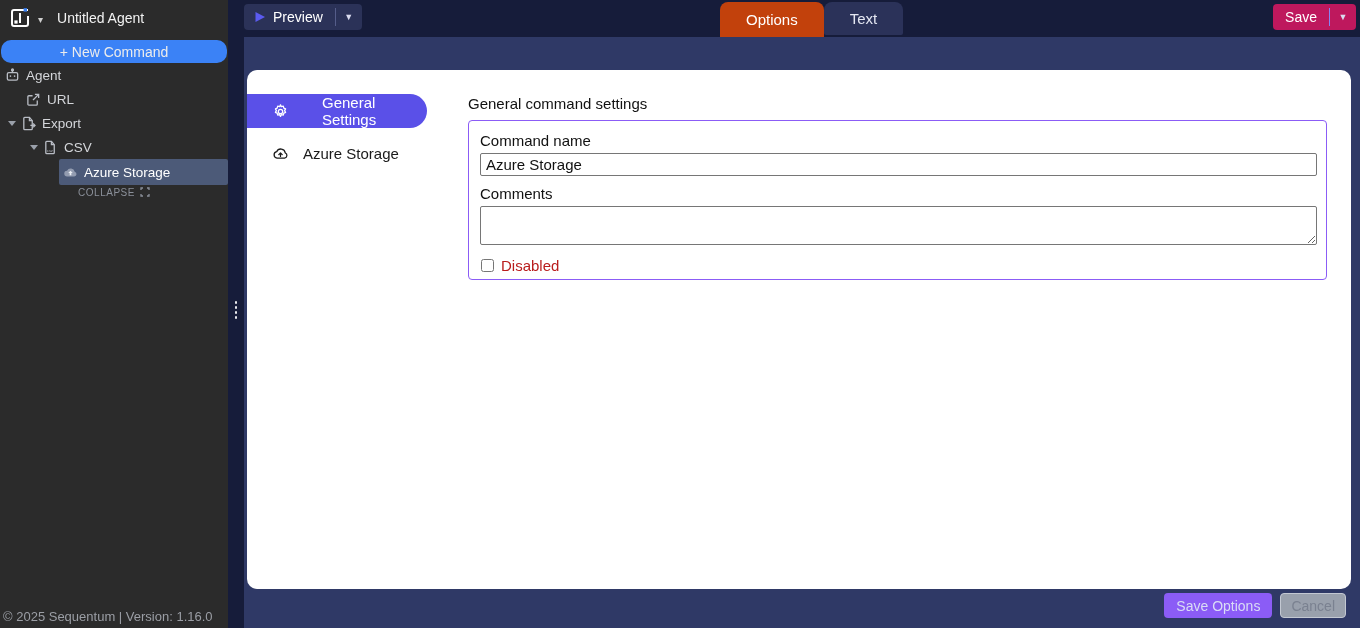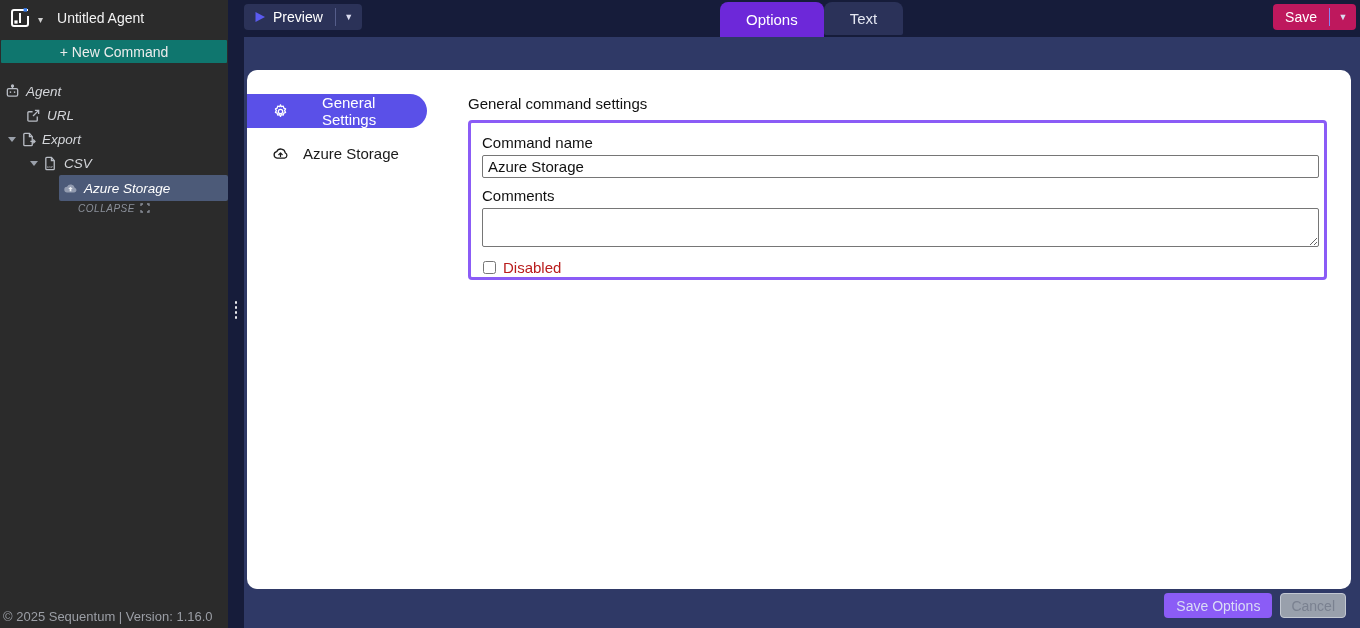--- a/index.html
+++ b/index.html
@@ -7,24 +7,24 @@
     font-family:"Liberation Sans", sans-serif; background:#2f3966; }
 
   
   .sidebar { position:absolute; left:0; top:0; width:228px; height:628px;
     background:#2b2b2b; color:#d4d6da; z-index:3; }
   .sidebar-header { display:flex; align-items:center; height:36px; padding:0 8px; }
   .logo { width:24px; height:24px; color:#fff; flex:0 0 auto; }
   .logo-caret { color:#cfcfcf; font-size:10px; margin:2px 0 0 6px; }
   .agent-title { color:#f2f2f2; font-size:14px; margin-left:14px; }
   .new-cmd-btn { display:block; width:226px; margin:4px 1px 0 1px; height:23px;
-    background:#0f766e; border:none; border-radius:1px; color:#ececec;
+    background:#3b82f6; border:none; border-radius:10px; color:#ececec;
     font-size:14px; font-family:inherit; cursor:pointer; }
 
-  .tree { margin-top:16px; font-size:13.5px;font-style:italic; }
+  .tree { margin-top:0; font-size:13.5px; }
   .tree-row { display:flex; align-items:center; height:24px; color:#d4d6da; cursor:pointer; }
   .tree-row .arrow { width:10px; height:10px; margin-right:4px; color:#9aa0aa; flex:0 0 auto; }
   .tree-row .t-icon { width:15px; height:15px; margin-right:6px; color:#b8bcc4; flex:0 0 auto; }
   .tree-row.selected { background:#4c5a78; color:#ffffff; border-radius:2px; }
   .tree-row.selected .t-icon { color:#cdd4de; }
   .collapse-row { display:flex; align-items:flex-start; justify-content:center;
     height:18px; margin-top:2px; color:#8b909a; font-size:10px; letter-spacing:.5px;
     cursor:pointer; }
   .collapse-row svg { width:10px; height:10px; margin-left:5px; color:#8b909a; }
 
@@ -46,21 +46,21 @@
   .preview-main { display:flex; align-items:center; gap:7px; padding:0 12px 0 10px;
     color:#fff; font-size:14px; border:none; background:transparent; font-family:inherit; cursor:pointer; }
   .preview-main svg { width:12px; height:12px; color:#5b5bf0; }
   .split-sep { width:1px; background:#555d8a; margin:4px 0; }
   .drop-part { border:none; background:transparent; color:#dadcf0; width:26px; cursor:pointer;
     font-size:9px; }
 
   .tabs { position:absolute; left:476px; top:0; height:37px; display:flex; align-items:flex-end; }
   .tab { height:35px; margin-top:2px; padding:0 26px; border-radius:8px 8px 0 0;
     display:flex; align-items:center; font-size:15px; cursor:pointer; }
-  .tab.active { background:#6d28d9; color:#ffffff; }
+  .tab.active { background:#c2410c; color:#ffffff; }
   .tab.inactive { background:#2b3259; color:#e4e7f2; height:33px; border-radius:8px 8px 2px 2px; margin-bottom:2px;}
 
   .save-group { position:absolute; right:4px; top:4px; height:26px; display:flex;
     background:#be185d; border-radius:4px; align-items:stretch; overflow:hidden; }
   .save-main { border:none; background:transparent; color:#fff; font-size:14px;
     padding:0 12px; font-family:inherit; cursor:pointer; }
   .save-sep { width:1px; background:#8585f2; margin:4px 0; }
 
   
   .card { position:absolute; left:3px; top:70px; width:1104px; height:519px;
@@ -68,21 +68,21 @@
   .panel-nav-item.pill { position:absolute; left:0; top:24px; width:180px; height:34px;
     background:#5a50e8; color:#fff; border-radius:0 17px 17px 0; display:flex;
     align-items:center; cursor:pointer;gap:19px; }
   .panel-nav-item.plain { position:absolute; left:0; top:66px; width:180px; height:34px;
     color:#1a1a1a; display:flex; align-items:center; cursor:pointer; }
   .panel-nav-item svg { width:17px; height:17px; margin:0 14px 0 25px; flex:0 0 auto; }
   .panel-nav-item span { font-size:15px; }
 
   .form-heading { position:absolute; left:221px; top:25px; font-size:15px; color:#111; }
   .fieldset { position:absolute; left:221px; top:50px; width:859px; height:160px;
-    border:3px solid #8b5cf6; border-radius:4px; background:#fff; padding:11px; }
+    border:1px solid #8b5cf6; border-radius:4px; background:#fff; padding:11px; }
   .field-label { font-size:15px; color:#111; display:block; margin-bottom:4px; }
   .text-input { width:837px; height:23px; border:1px solid #767676; border-radius:2px;
     font-size:15px; font-family:inherit; color:#111; padding:0 5px; display:block; }
   .comments-label { margin-top:9px; }
   .comments-area { width:837px; height:39px; border:1px solid #767676; border-radius:2px;
     font-size:14px; font-family:inherit; color:#111; padding:2px 5px; display:block;
     resize:both; }
   .checkbox-row { display:flex; align-items:center; margin-top:12px; }
   .checkbox-row input { width:13px; height:13px; margin:0 7px 0 1px; }
   .checkbox-row label { font-size:15px; color:#b91c1c; }

